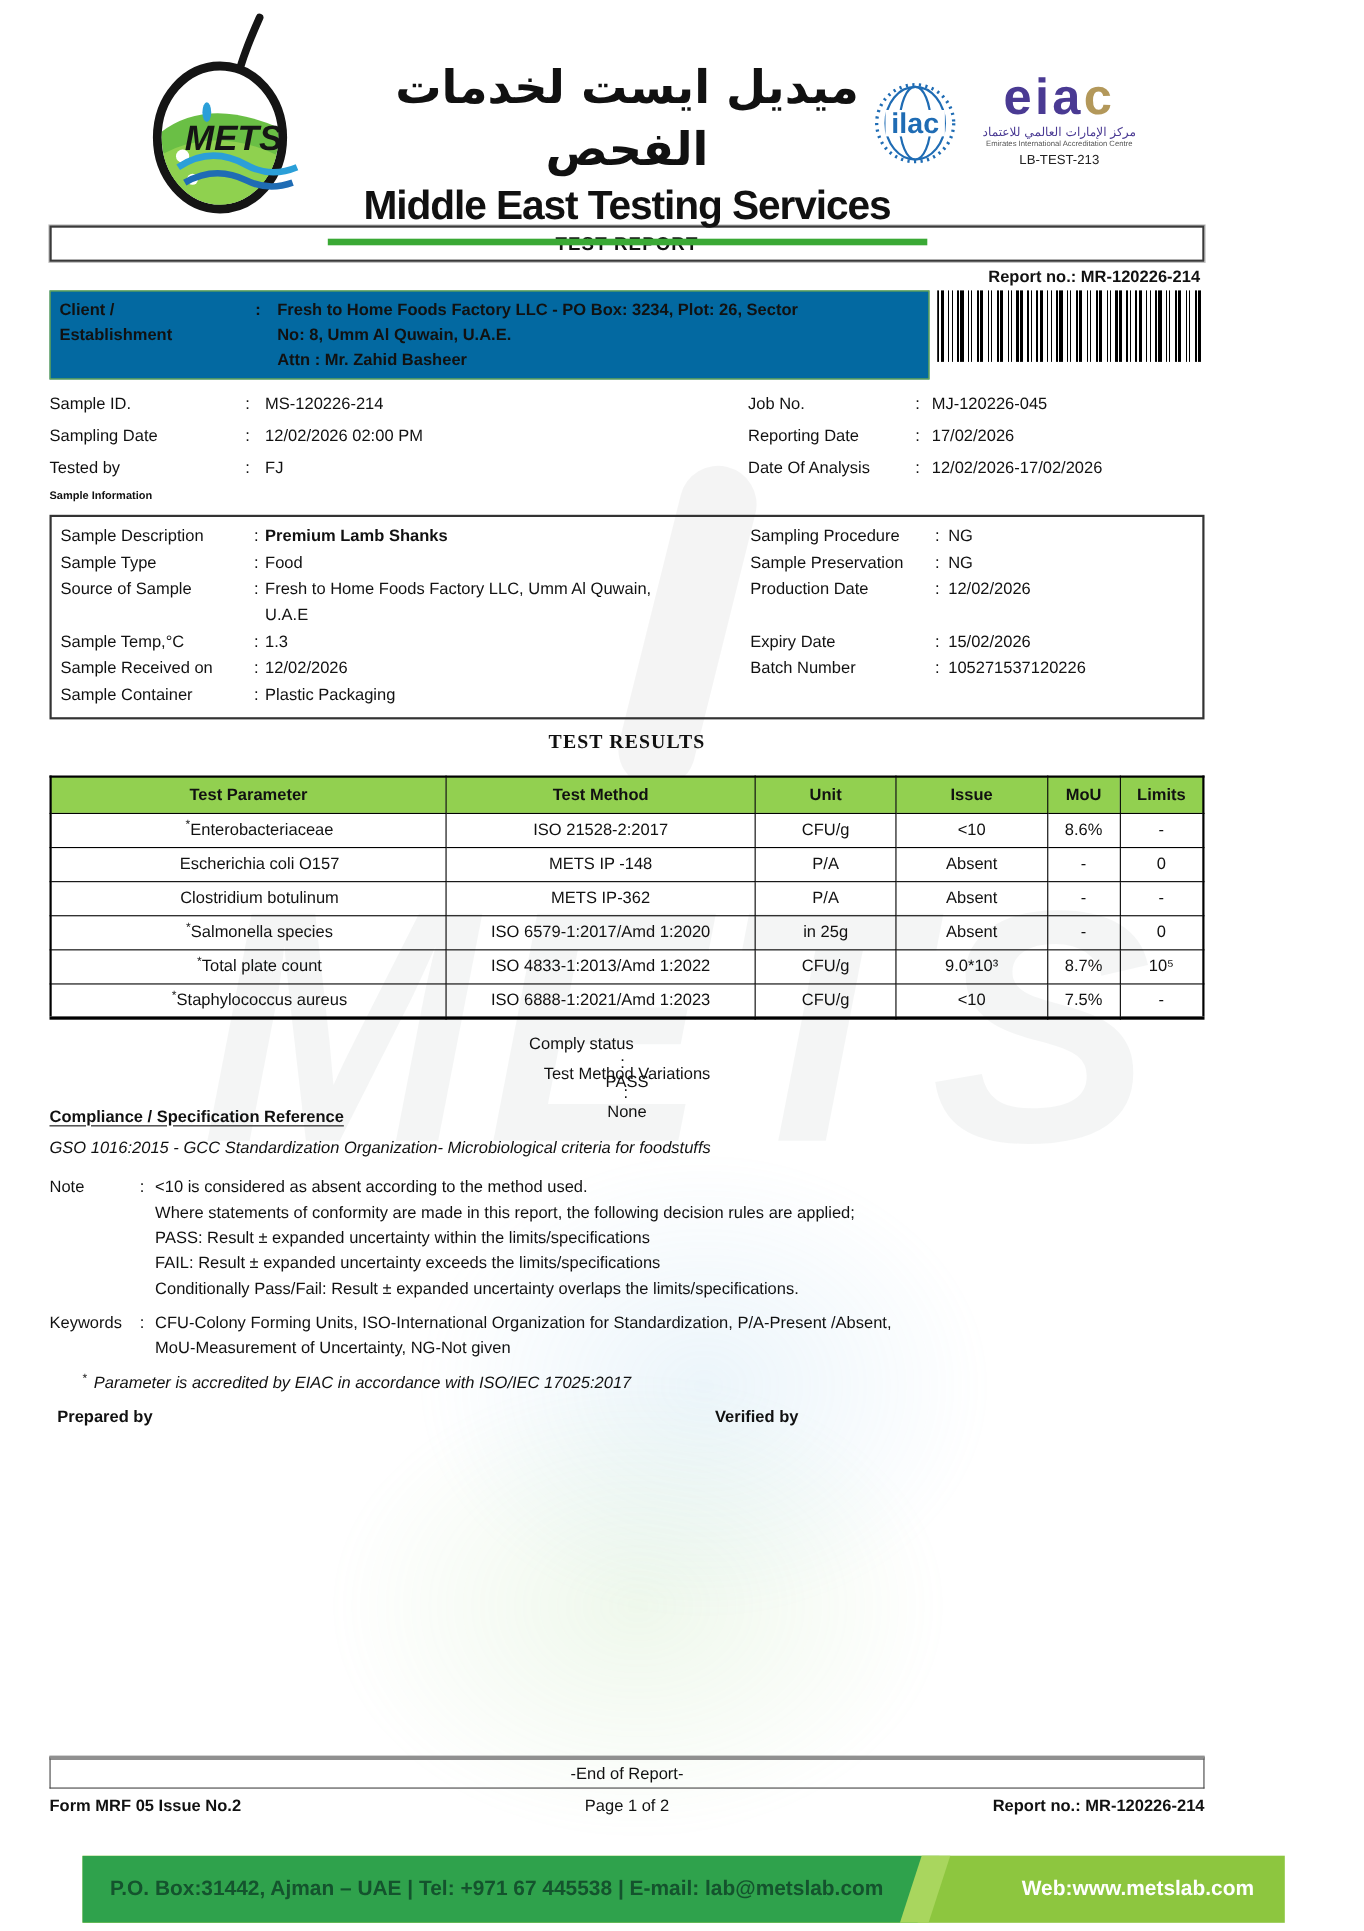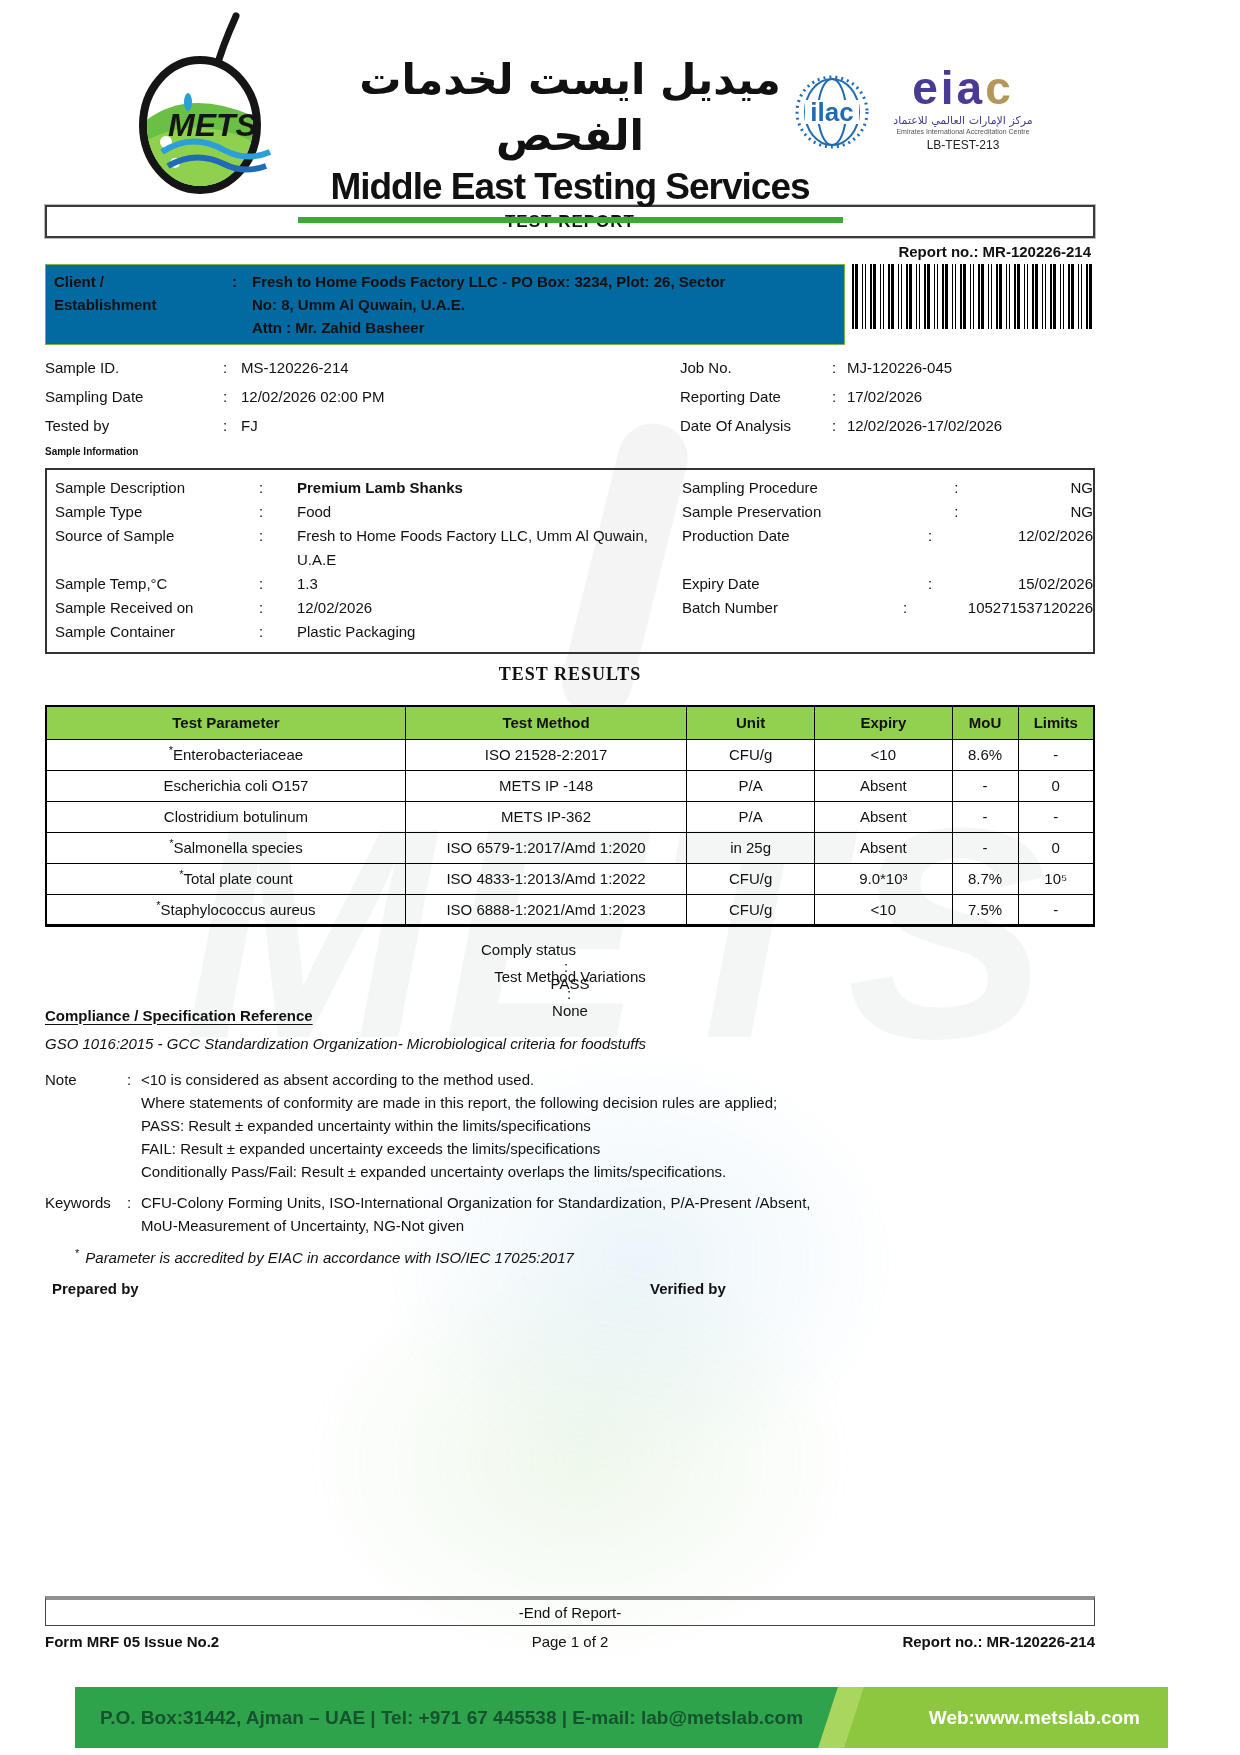--- a/index.html
+++ b/index.html
@@ -72,21 +72,21 @@
   .meta-row { display:flex; height:29px; align-items:center; }
   .meta-left .m-label { width:178px; }
   .meta-left .m-colon { width:18px; }
   .meta-right .m-label { width:152px; }
   .meta-right .m-colon { width:15px; }
 
   .si-heading { margin-top:6px; font-size:10px; font-weight:bold; height:22px; }
   .si-box { border:2px solid #333; padding:6px 0 8px 8px; display:flex; font-size:15px; }
   .si-left { width:627px; }
   .si-right { flex:1; }
-  .si-row { display:flex; min-height:24px; line-height:24px; align-items:flex-start;justify-content:space-between; }
+  .si-row { display:flex; min-height:24px; line-height:24px; align-items:flex-start; }
   .si-left .s-label { width:176px; }
   .si-left .s-colon { width:10px; }
   .si-left .s-value { width:385px; }
   .si-right .s-label { width:168px; }
   .si-right .s-colon { width:12px; }
   .si-row.spacer { height:24px; }
   .bold { font-weight:bold; }
 
   .tr-heading {
     margin:10px 0 4px; text-align:center; font-family:"Liberation Serif","DejaVu Serif",serif;
@@ -347,21 +347,21 @@
         <col style="width:128px">
       <col style="width:138px">
         <col style="width:66px">
         <col style="width:76px">
     </colgroup>
     <thead>
       <tr>
         <th>Test Parameter</th>
         <th>Test Method</th>
         <th>Unit</th>
-        <th>Expiry</th>
+        <th>Issue</th>
         <th>MoU</th>
         <th>Limits</th>
       </tr>
     </thead>
     <tbody>
       <tr>
         <td class="param"><sup class="star">*</sup><span>Enterobacteriaceae</span></td>
         <td>ISO 21528-2:2017</td>
         <td>CFU/g</td>
         <td>&lt;10</td>

